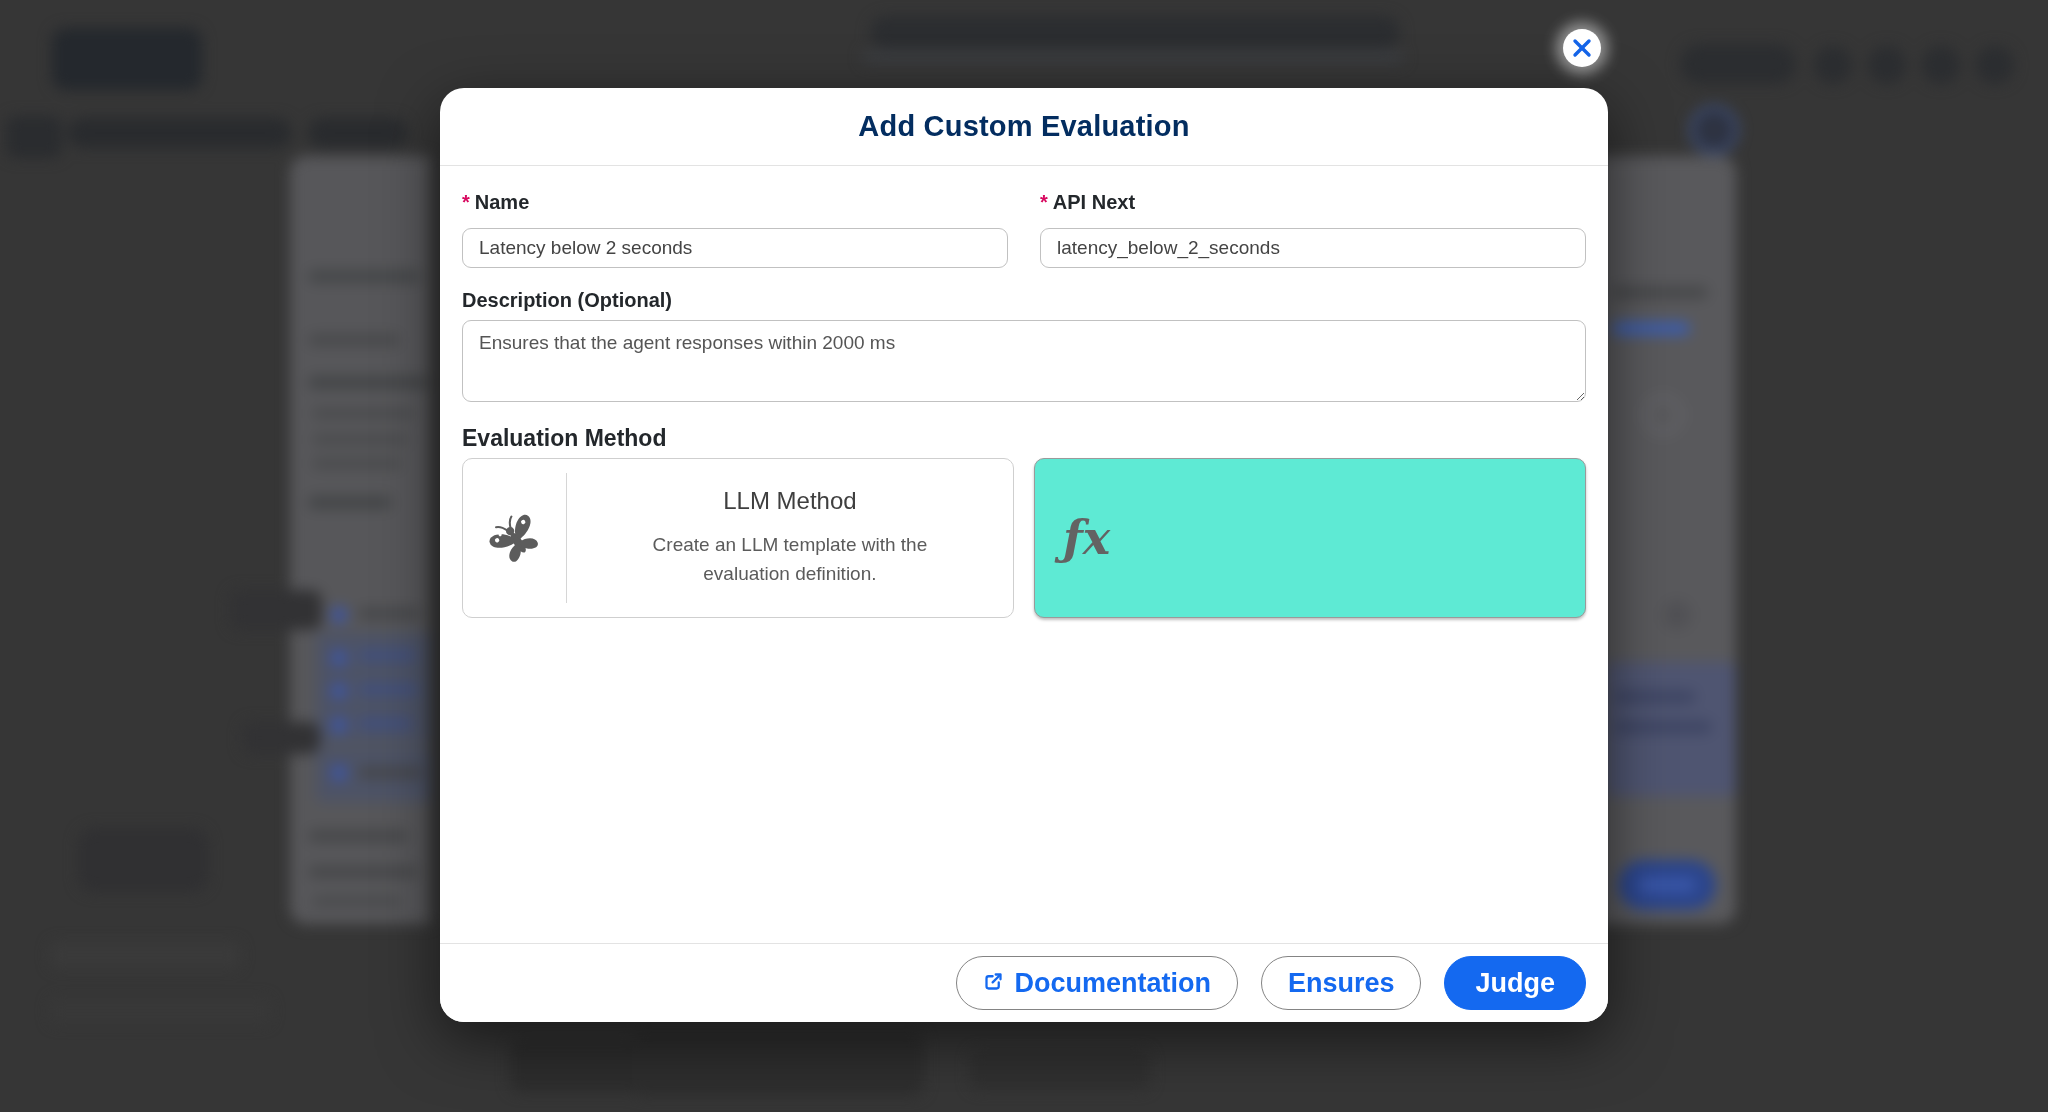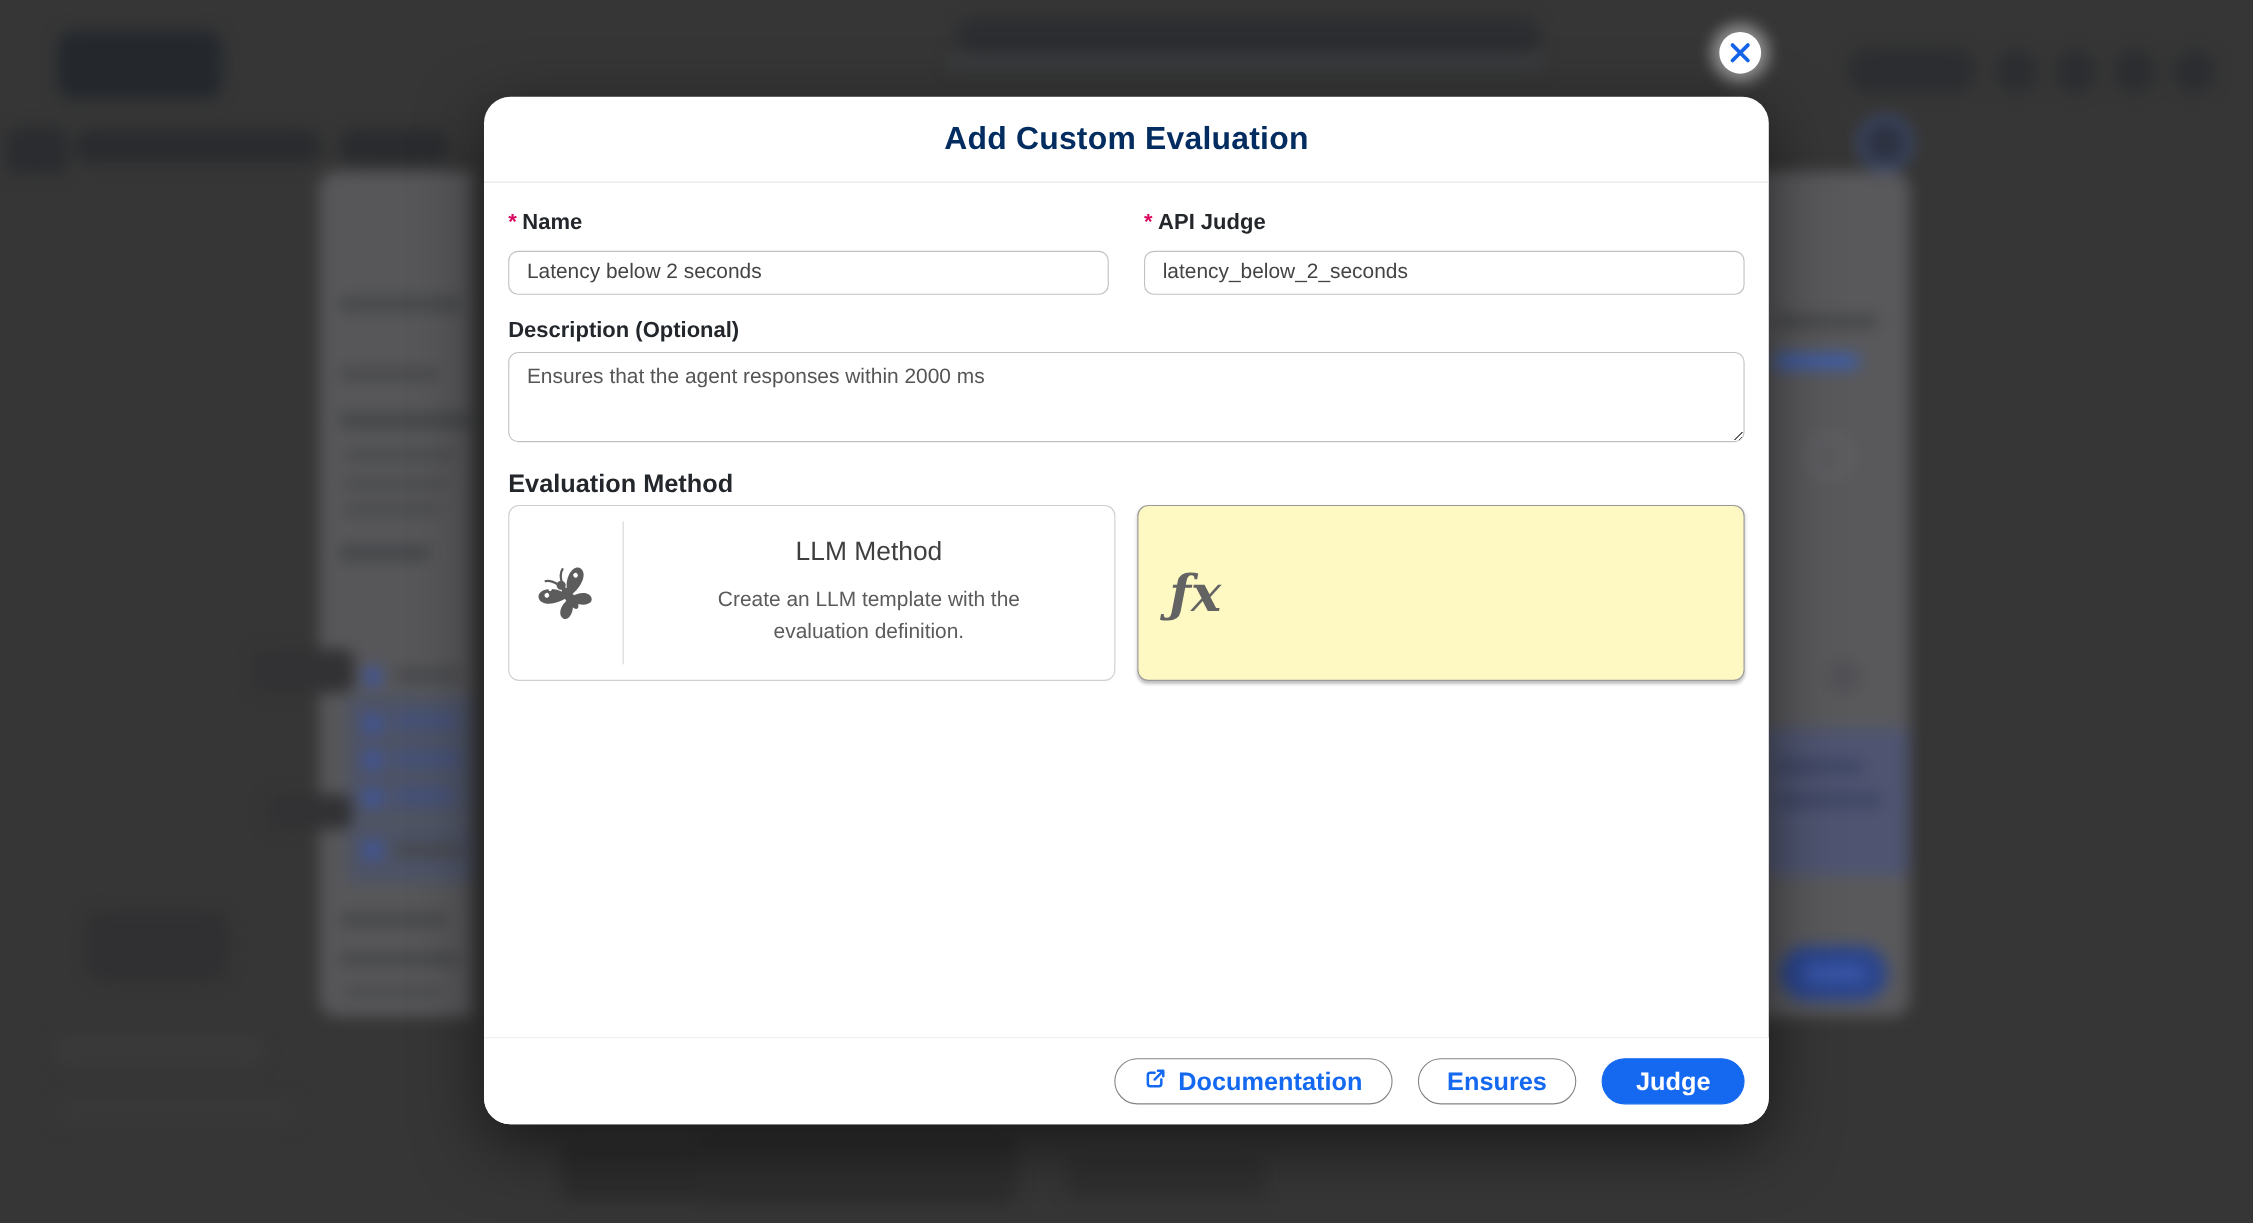--- a/index.html
+++ b/index.html
@@ -36,29 +36,29 @@
 
   .cards { margin-top:8px; display:grid; grid-template-columns:1fr 1fr; column-gap:20px; }
   .method-card { height:160px; border:1px solid #cfcfcf; border-radius:10px; background:#fff;
     display:flex; align-items:stretch; cursor:pointer; overflow:hidden; }
   .card-iconcol { flex:0 0 103px; display:flex; align-items:center; justify-content:center; }
   .card-sep { width:1px; background:#d6d6d6; margin:14px 0; }
   .card-text { flex:1 1 auto; display:flex; flex-direction:column; align-items:center; justify-content:center;
     padding:0 40px; text-align:center; }
   .card-title { font-size:24px; color:#3f3f3f; line-height:1.2; }
   .card-desc { margin-top:14px; font-size:19px; line-height:1.55; color:#5b5b5b; }
-  .method-card.disabled { background:#fef9c3; border:1px solid #9a9a9a; cursor:default;
+  .method-card.disabled { background:#5eead4; border:1px solid #9a9a9a; cursor:default;
     box-shadow:0 2px 3px rgba(0,0,0,.25); }
   .method-card.disabled .card-title { color:#6d6d6d; }
   .method-card.disabled .card-desc { color:#777; }
   .fx-glyph { font-family:"DejaVu Serif", serif; font-style:italic; font-weight:700; font-size:46px; color:#636363; }
 
   .modal-footer { flex:0 0 79px; border-top:1px solid #e3e3e3; display:flex; align-items:center;
     justify-content:flex-end; gap:23px; padding-right:22px; border-radius:0 0 24px 24px; background:#fff; }
-  .pill { height:42px; border-radius:999px; font-size:23px; font-weight:700; cursor:pointer;
+  .pill { height:54px; border-radius:999px; font-size:27px; font-weight:700; cursor:pointer;
     display:inline-flex; align-items:center; justify-content:center; font-family:"Liberation Sans", sans-serif; }
   .pill.ghost { background:#fff; border:1px solid #848484; color:var(--accent-blue,#1469f0); padding:0 26px; gap:10px; }
   .pill.primary { background:var(--accent-blue,#1469f0); border:1px solid var(--accent-blue,#1469f0); color:#fff; padding:0 30px; }
 </style>
 </head>
 <body>
 
 <div id="bg">
     <div class="shp" style="left: 62px; top: 38px; width: 150px; height: 62px; background: rgb(36, 40, 45); border-radius: 14px;"></div>
     <div class="shp" style="left: 16px; top: 126px; width: 56px; height: 42px; background: rgb(42, 44, 47); border-radius: 10px;"></div>
@@ -134,21 +134,21 @@
       <div class="field">
         <div class="field-label">
           <span class="req">*</span>
           <span>Name</span>
         </div>
         <input class="text-input" type="text" value="Latency below 2 seconds" style="">
       </div>
       <div class="field">
         <div class="field-label">
           <span class="req">*</span>
-          <span>API Judge</span>
+          <span>API Next</span>
         </div>
         <input class="text-input" type="text" value="latency_below_2_seconds" style="">
       </div>
     </div>
 
     <div class="desc-field">
       <div class="field-label">Description (Optional)</div>
       <textarea class="desc-area" style="">Ensures that the agent responses within 2000 ms</textarea>
     </div>
 

